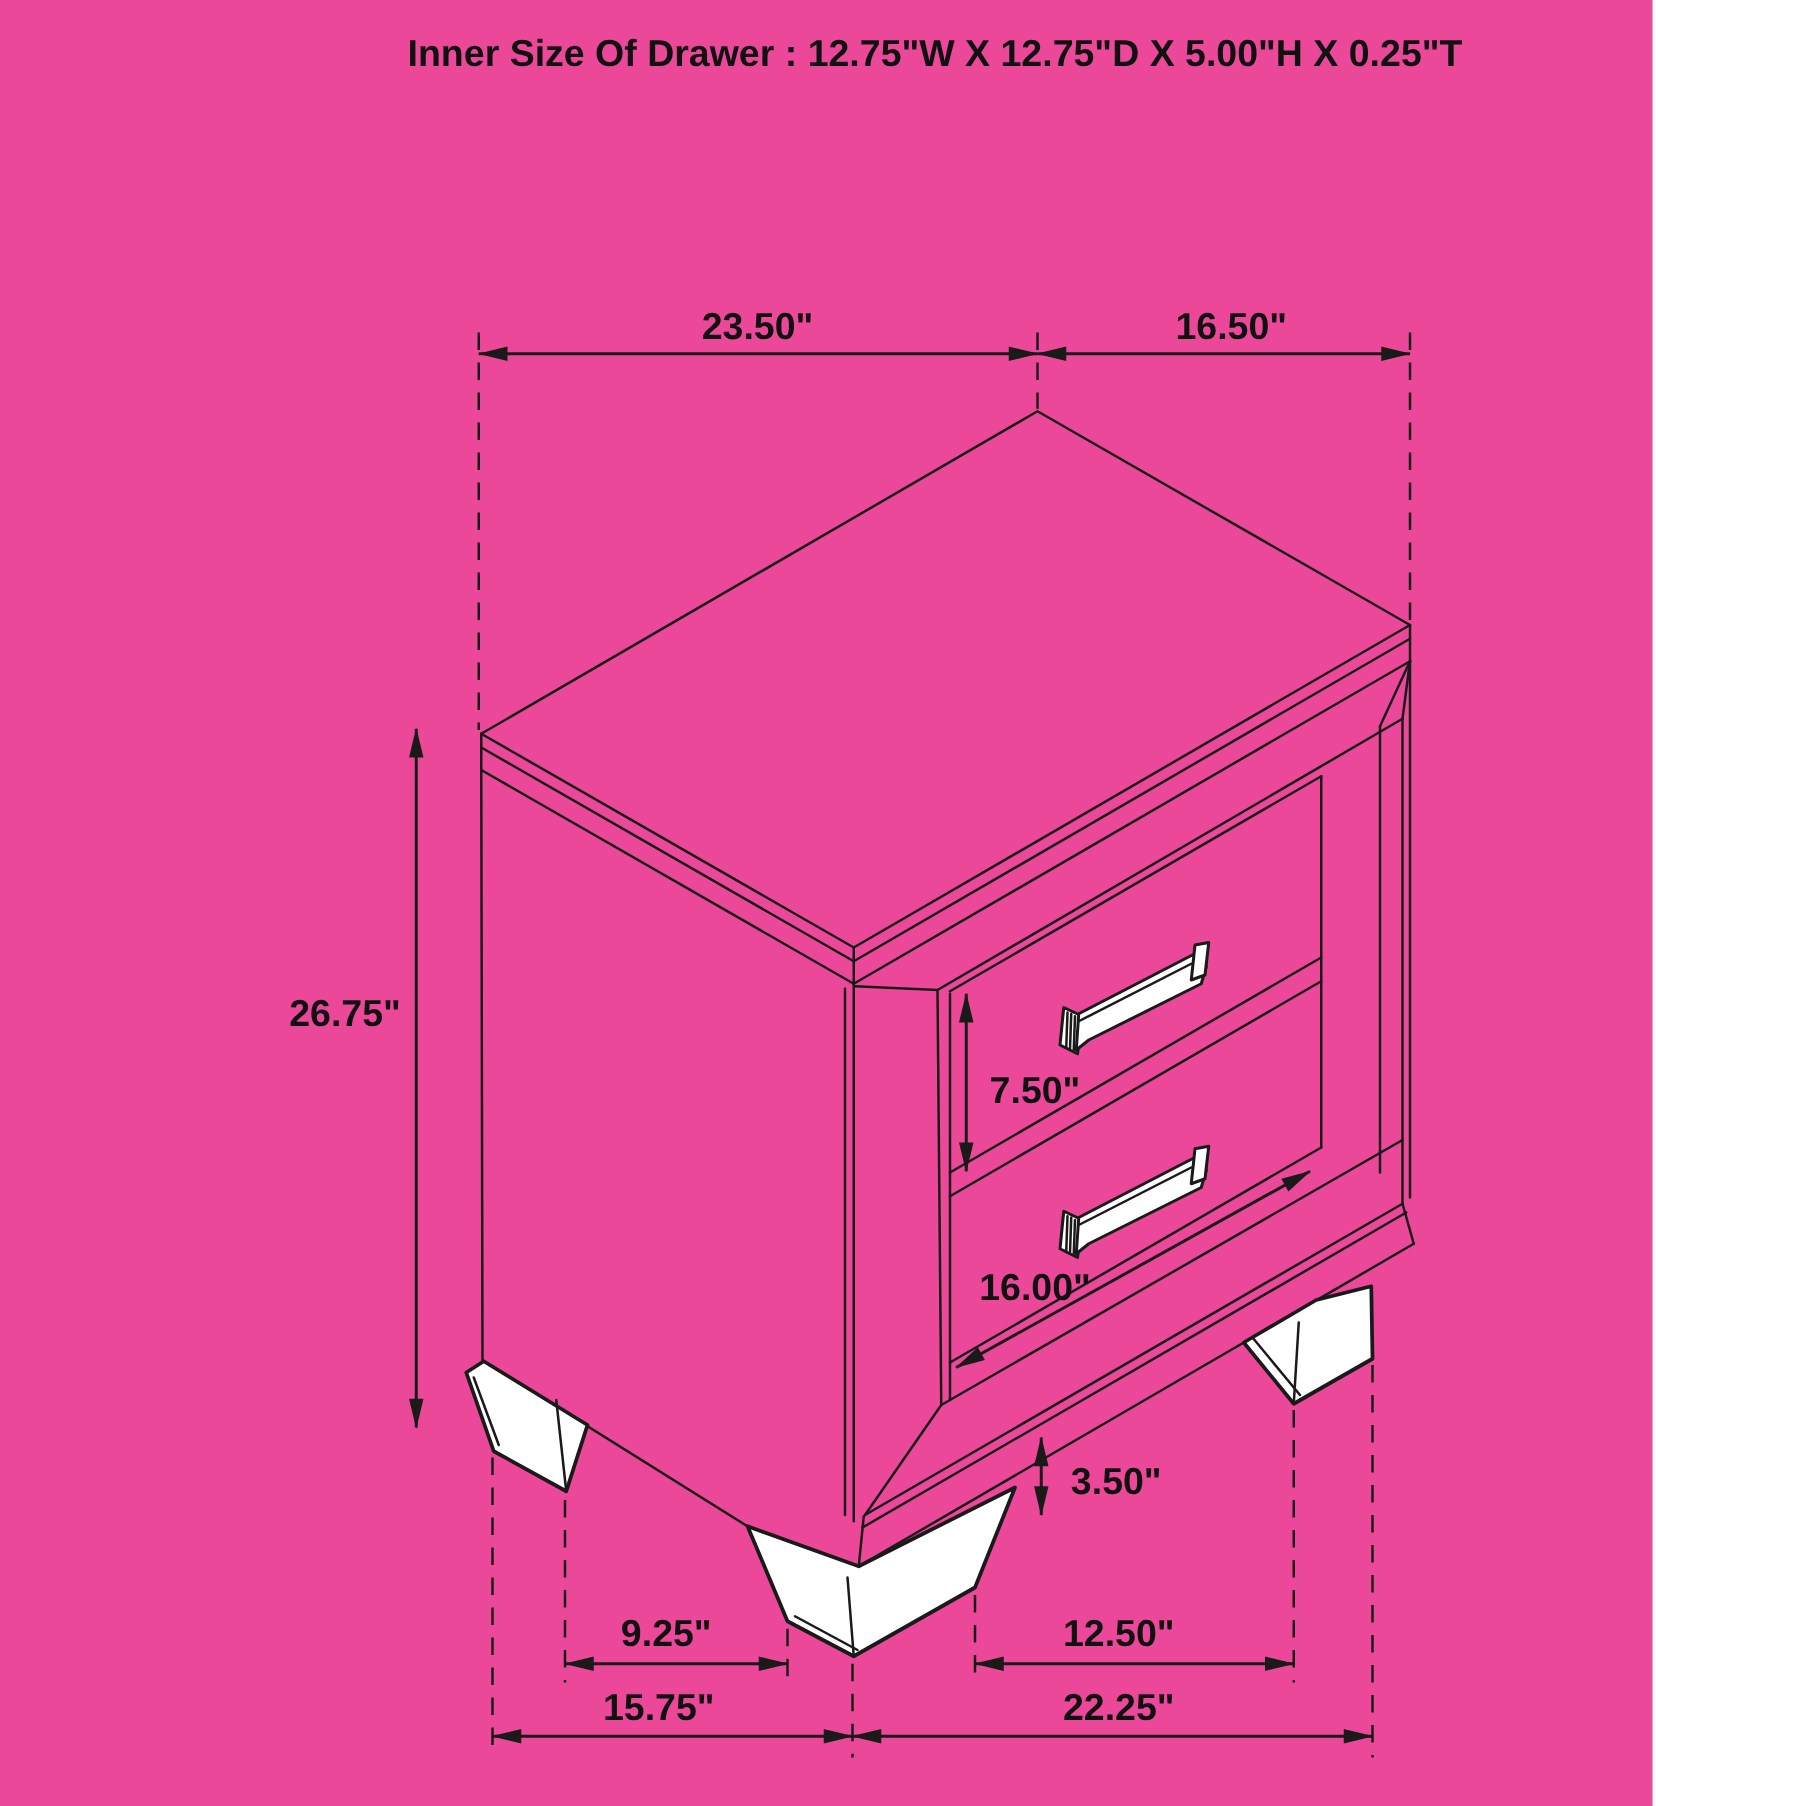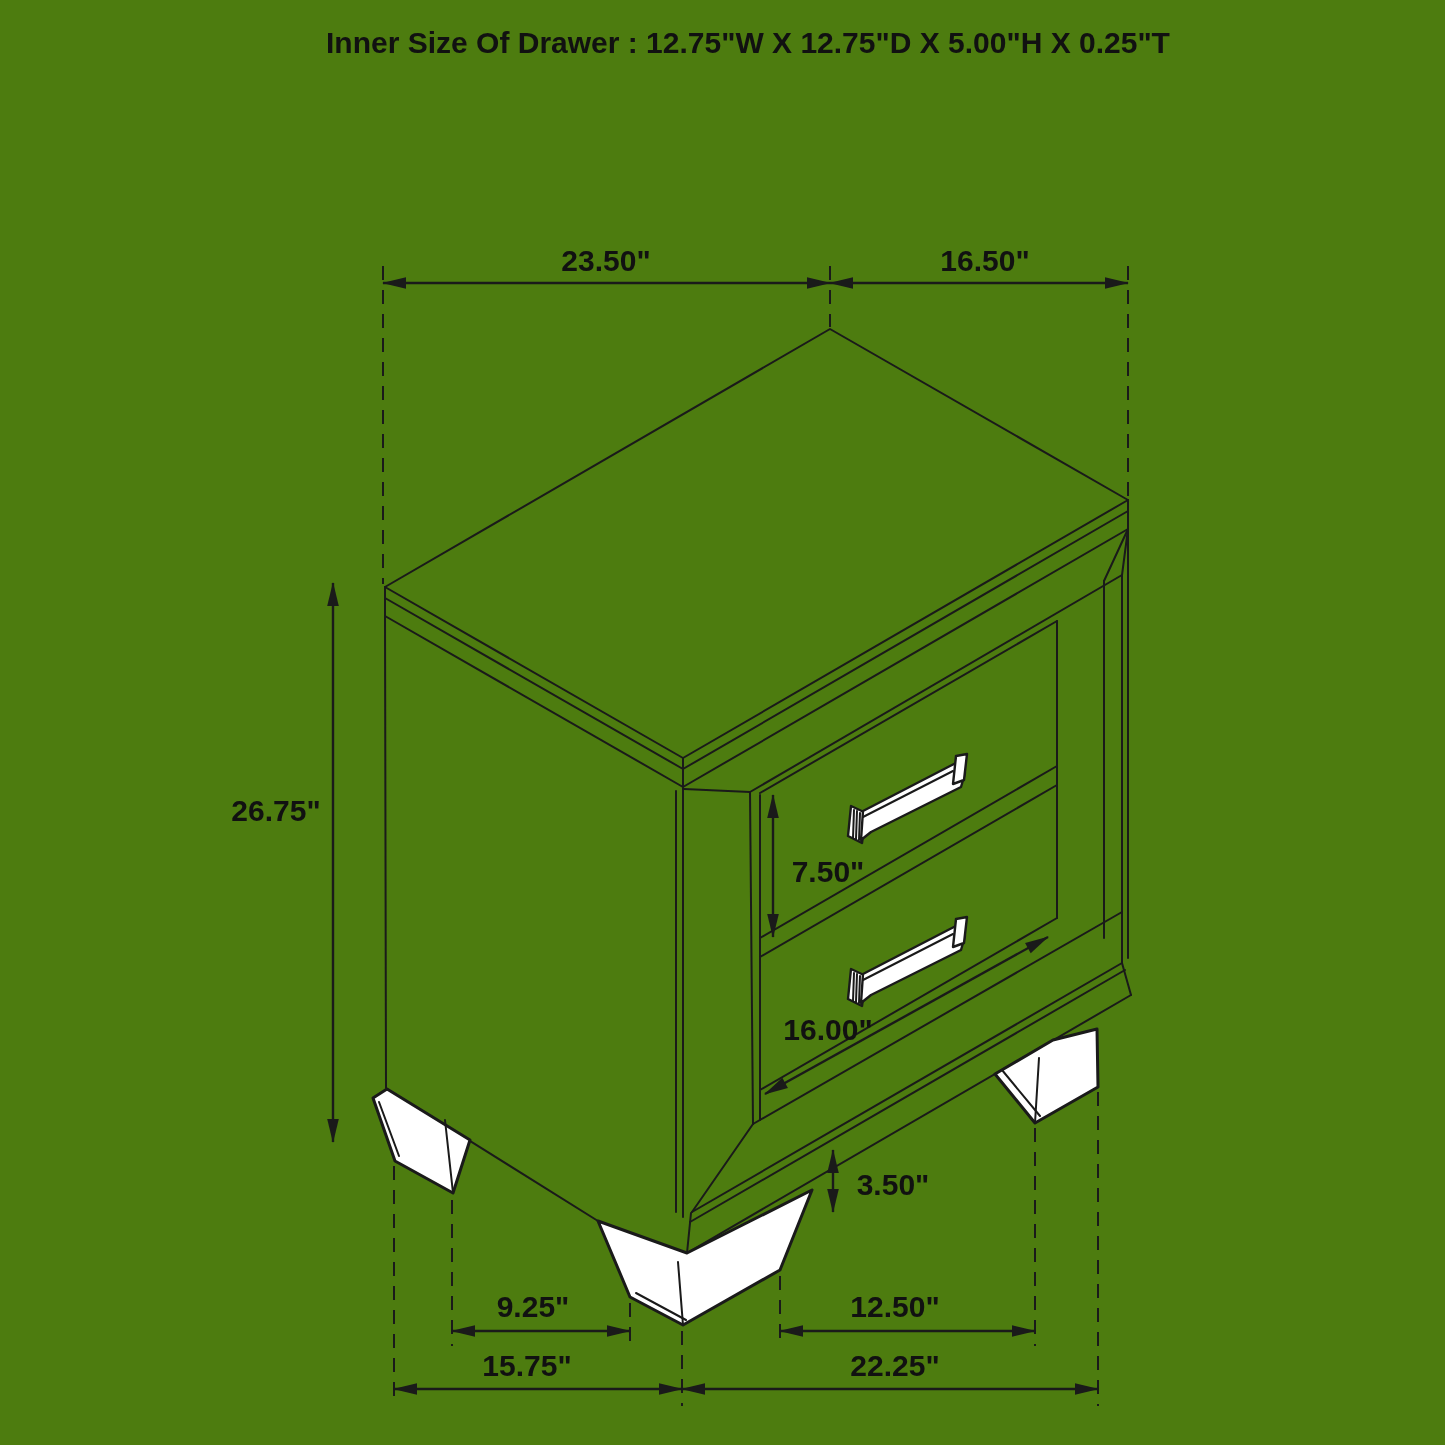--- a/index.html
+++ b/index.html
@@ -3,23 +3,23 @@
 <meta charset="utf-8">
 <style>
   html, body {
     margin: 0;
     padding: 0;
     background: #ffffff;
     font-family: "Liberation Sans", sans-serif;
   }
   .stage {
     position: relative;
-    width: 1445px;
+    width: 1322px;
     height: 1445px;
-    background: #4d7c0f;
+    background: #ec4899;
     overflow: hidden;
   }
   svg { display: block; }
   .ln    { stroke: #1a1a1a; stroke-width: 2;   fill: none; stroke-linejoin: round; stroke-linecap: round; }
   .lnf   { stroke: #1a1a1a; stroke-width: 3;   fill: #ffffff; stroke-linejoin: round; stroke-linecap: round; }
   .lnf2  { stroke: #1a1a1a; stroke-width: 2.4; fill: #ffffff; stroke-linejoin: round; stroke-linecap: round; }
   .dim   { stroke: #1a1a1a; stroke-width: 2.4; fill: none; }
   .ext   { stroke: #1a1a1a; stroke-width: 2;   fill: none; stroke-dasharray: 14 10; }
   .lbl   { font-family: "Liberation Sans", sans-serif; font-weight: bold; font-size: 30px; fill: #111111; text-anchor: middle; }
   .title { font-family: "Liberation Sans", sans-serif; font-weight: bold; font-size: 30px; fill: #111111; text-anchor: middle; }

